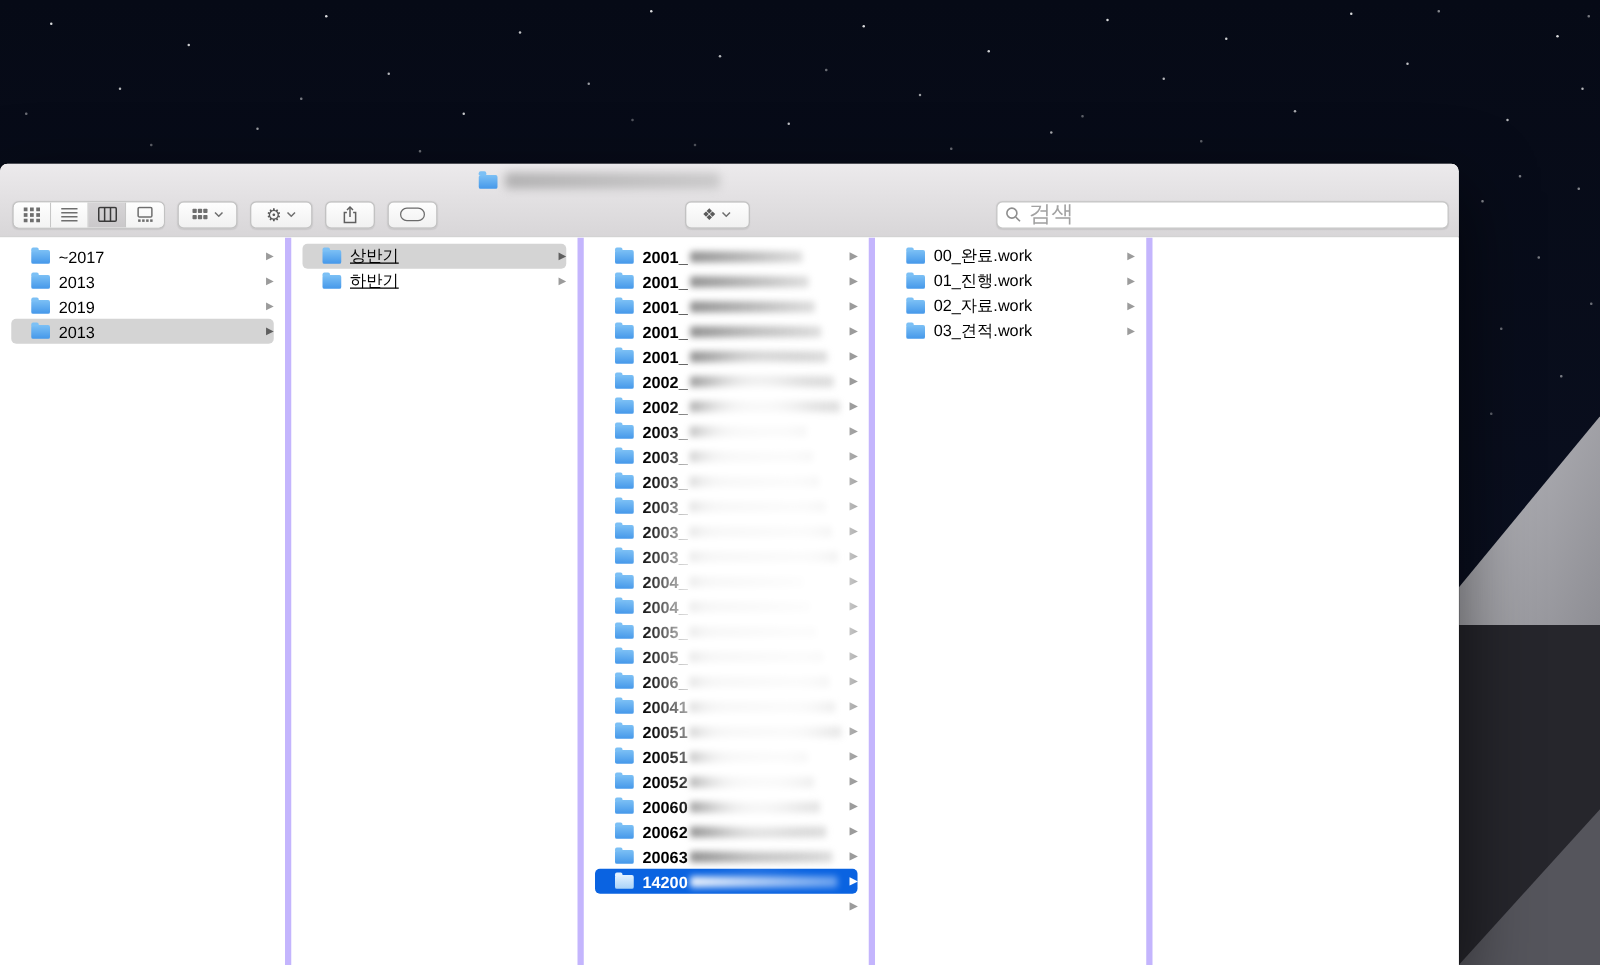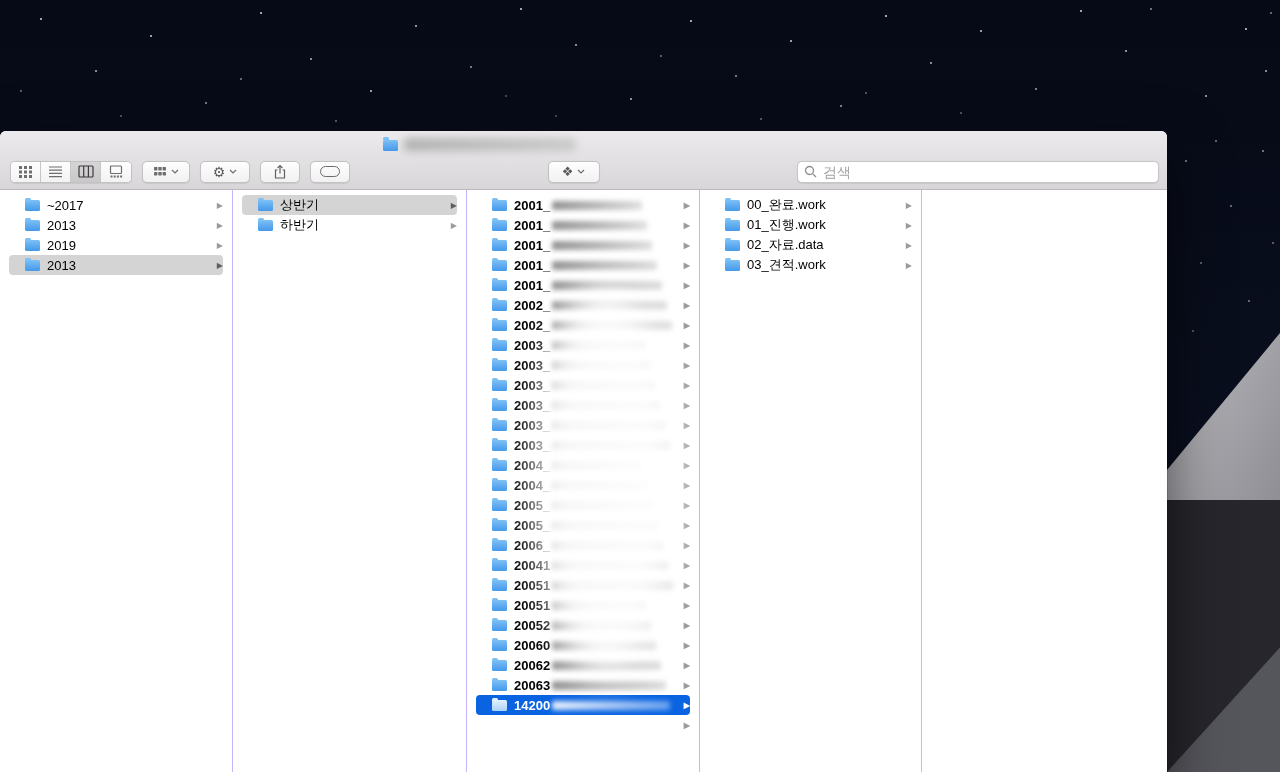--- a/index.html
+++ b/index.html
@@ -71,29 +71,29 @@
   .segment:last-child{ border-right:none; }
   .segment.selected{ background:linear-gradient(#d6d4d6,#cac8ca); }
   .icon-stroke{ stroke:#6e6e6e; fill:none; stroke-width:1.2; }
   .segment.selected .icon-stroke{ stroke:#3a3a3a; }
   .icon-fill{ fill:#6e6e6e; }
   .gear-glyph{ font-size:14px; color:#5a5a5a; line-height:1; }
   .dropbox-glyph{ font-size:13px; color:#5a5a5a; line-height:1; }
   .tag-shape{ width:20px; height:11px; border:1.5px solid #6b6b6b; border-radius:6px; }
   .search{ margin-left:auto; width:362px; height:22px; background:#fff; border:1px solid #c6c6c6;
     border-radius:5px; display:flex; align-items:center; padding:0 6px; gap:4px; }
-  .search-input{ border:none; outline:none; flex:1; font-size:14px; color:#000000;
+  .search-input{ border:none; outline:none; flex:1; font-size:18px; color:#000000;
     font-family:"Liberation Sans",sans-serif; background:transparent; }
   .search-input::placeholder{ color:#a2a2a2; }
 
   
   .columns{ flex:1; display:flex; background:#fff; overflow:hidden;
     border-radius:0; }
-  .col{ position:relative; border-right:1px solid #c4b5fd; padding-top:5px; overflow:hidden; }
-  .col-1{ width:233px; } .col-2{ width:234px; } .col-3{ width:233px;font-weight:bold; } .col-4{ width:222px; }
+  .col{ position:relative; border-right:5px solid #c4b5fd; padding-top:5px; overflow:hidden; }
+  .col-1{ width:233px; } .col-2{ width:234px;text-decoration:underline; } .col-3{ width:233px;font-weight:bold; } .col-4{ width:222px; }
   .col-5{ flex:1; border-right:none; }
   .row{ position:relative; height:20px; display:flex; align-items:center;
     padding:0 22px 0 25px; font-size:13px; color:#000; }
   .row .sel-bg{ position:absolute; left:9px; right:9px; top:0; bottom:0; border-radius:4px; z-index:0; }
   .row.sel-gray .sel-bg{ background:var(--sel-gray,#d4d4d4); }
   .row.sel-blue .sel-bg{ background:var(--sel-blue,#0a63e1); }
   .row.sel-blue{ color:#fff; }
   .row > *{ position:relative; z-index:1; }
   .lab{ margin-left:7px; white-space:nowrap; }
   .folder{ width:15px; height:11px; border-radius:1.5px; flex:0 0 auto; position:relative;
@@ -478,21 +478,21 @@
         </div>
         <div class="row">
           <span class="sel-bg"></span>
           <span class="folder"></span>
           <span class="lab">01_진행.work</span>
           <span class="chev">▶</span>
         </div>
         <div class="row">
           <span class="sel-bg"></span>
           <span class="folder"></span>
-          <span class="lab">02_자료.data</span>
+          <span class="lab">02_자료.work</span>
           <span class="chev">▶</span>
         </div>
         <div class="row">
           <span class="sel-bg"></span>
           <span class="folder"></span>
           <span class="lab">03_견적.work</span>
           <span class="chev">▶</span>
         </div>
       </div>
     <div class="col col-5"></div>

